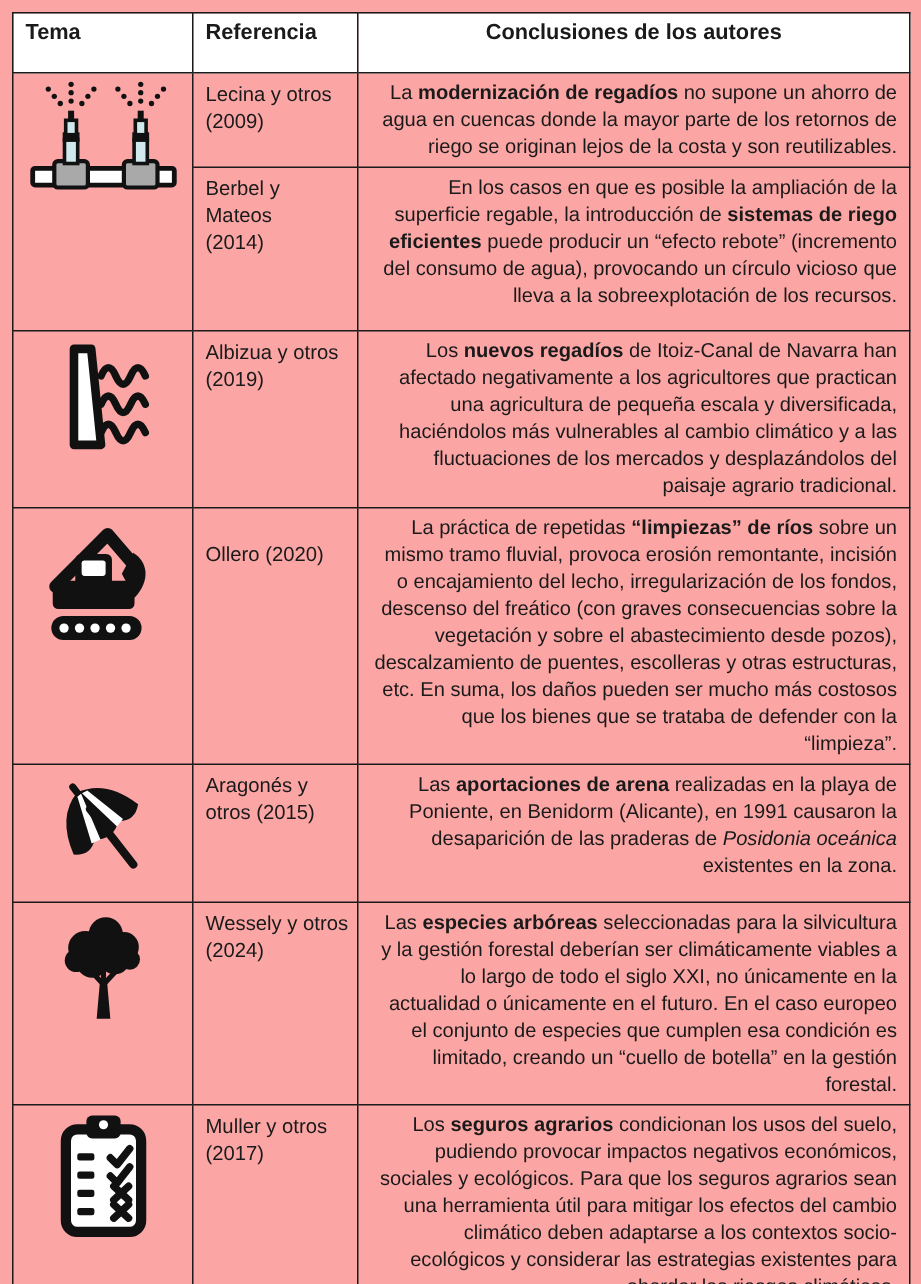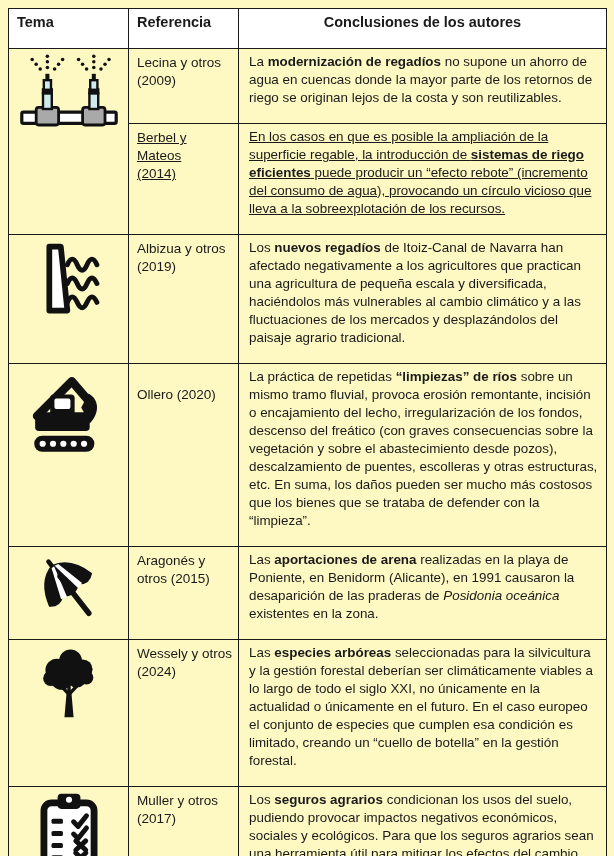--- a/index.html
+++ b/index.html
@@ -5,21 +5,21 @@
   html, body {
     margin: 0;
     padding: 0;
     background: #ffffff;
     font-family: "Liberation Sans", sans-serif;
     color: #1a1a1a;
   }
   .page {
     width: 614px;
     height: 856px;
-    background: #fef9c3;
+    background: #fca5a5;
     box-sizing: border-box;
     padding: 8px 8px 0 8px;
     overflow: hidden;
   }
   table.refs {
     border-collapse: collapse;
     table-layout: fixed;
     width: 598px;
   }
   table.refs col.c-tema { width: 120px; }
@@ -46,22 +46,22 @@
   td.ref {
     font-size: 13.5px;
     line-height: 18px;
     padding: 5px 4px 4px 8px;
     white-space: pre-line;
   }
   td.ref.ref-offset { padding-top: 22px; margin-left: 22px; }
   td.con {
     font-size: 13.4px;
     line-height: 18px;
-    padding: 4px 8px 16px 10px;
-    text-align: left;
+    padding: 4px 8px 4px 10px;
+    text-align: right;
   }
   .b { font-weight: bold; }
   .i { font-style: italic; }
   .icon-wrap { display: inline-block; line-height: 0; }
   svg { display: inline-block; }
 </style>
 </head>
 <body>
 
 <div class="page">
@@ -118,21 +118,21 @@
               <rect x="93.5" y="26" width="5" height="8" fill="#111111"></rect>
             </g>
           </svg>
         </span>
       </td>
       <td class="ref">Lecina y otros
 (2009)</td>
       <td class="con"><span>La </span><span class="b">modernización de regadíos</span><span> no supone un ahorro de agua en cuencas donde la mayor parte de los retornos de riego se originan lejos de la costa y son reutilizables.</span></td>
     </tr>
 
-    <tr style="height:109px;text-decoration:underline;">
+    <tr style="height:109px;">
       <td class="ref">Berbel y Mateos
 (2014)</td>
       <td class="con"><span>En los casos en que es posible la ampliación de la superficie regable, la introducción de </span><span class="b">sistemas de riego eficientes</span><span> puede producir un “efecto rebote” (incremento del consumo de agua), provocando un círculo vicioso que lleva a la sobreexplotación de los recursos.</span></td>
     </tr>
 
     <tr style="height:118px;">
       <td class="tema">
         <span class="icon-wrap">
           <svg width="82" height="80" viewBox="0 0 100 95">
             <path d="M26 8 L40 8 L48 86 L26 86 Z" fill="#ffffff" stroke="#111111" stroke-width="7" stroke-linejoin="round"></path>

